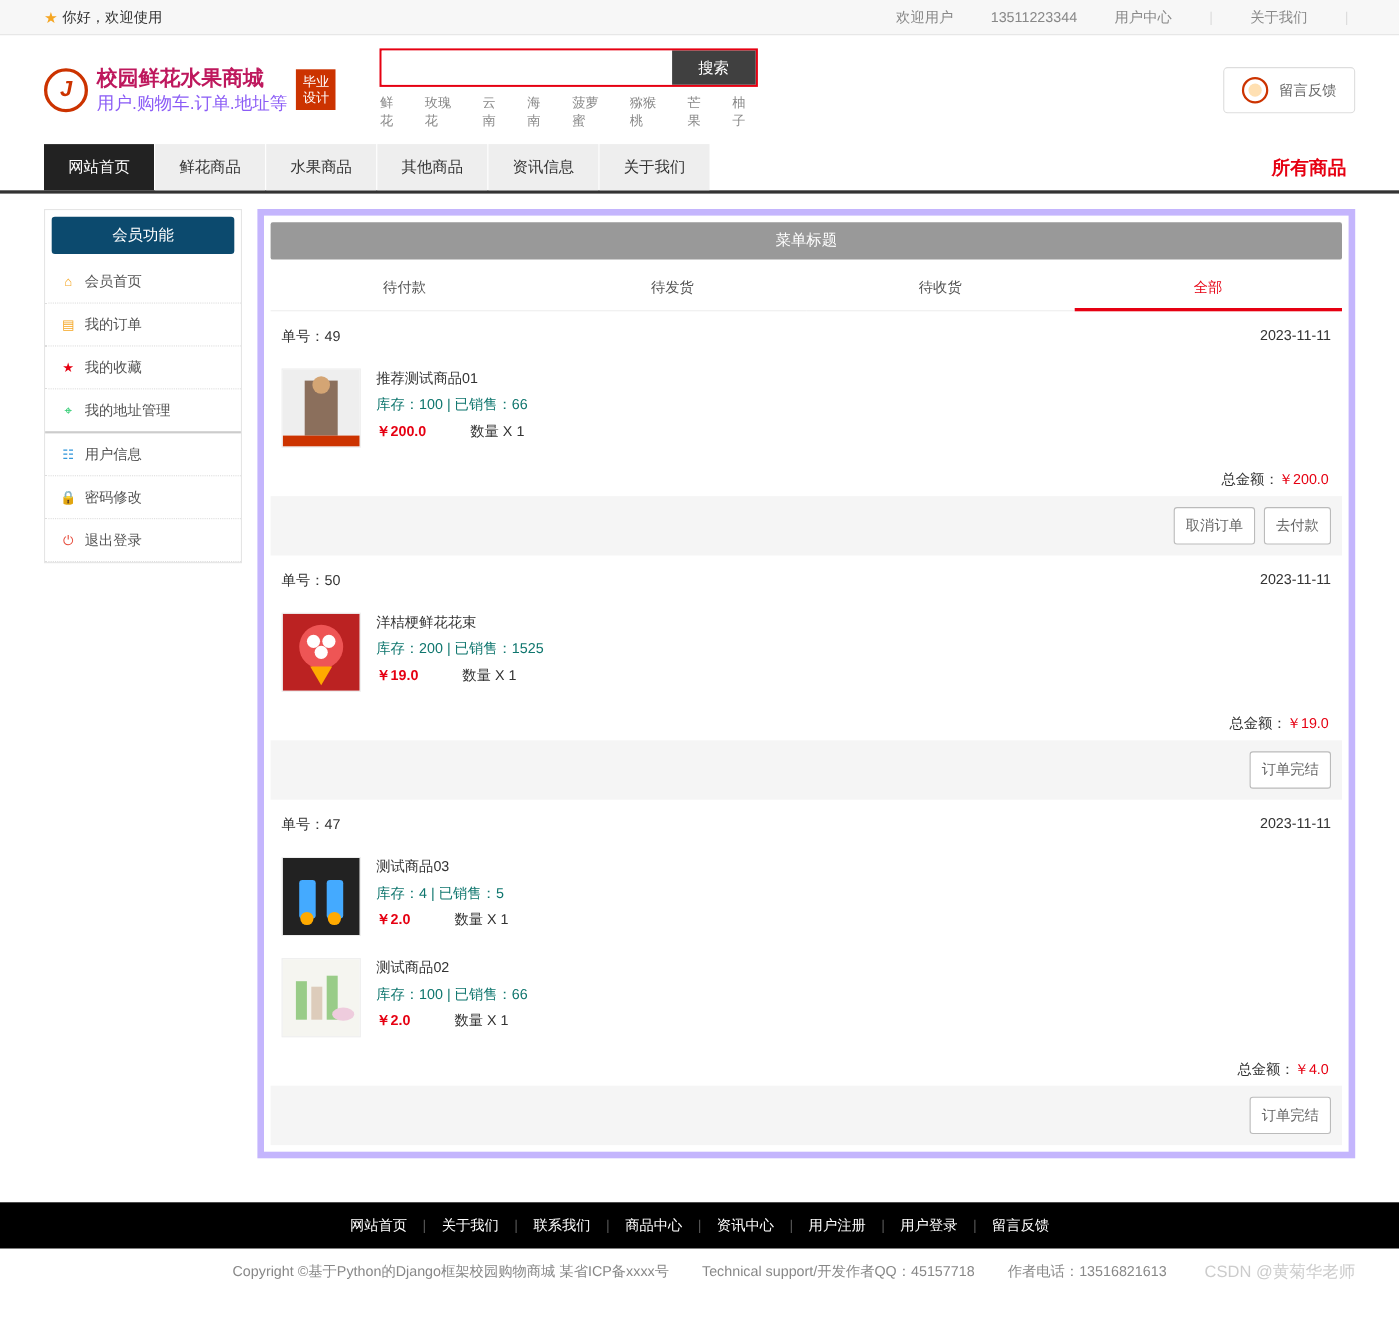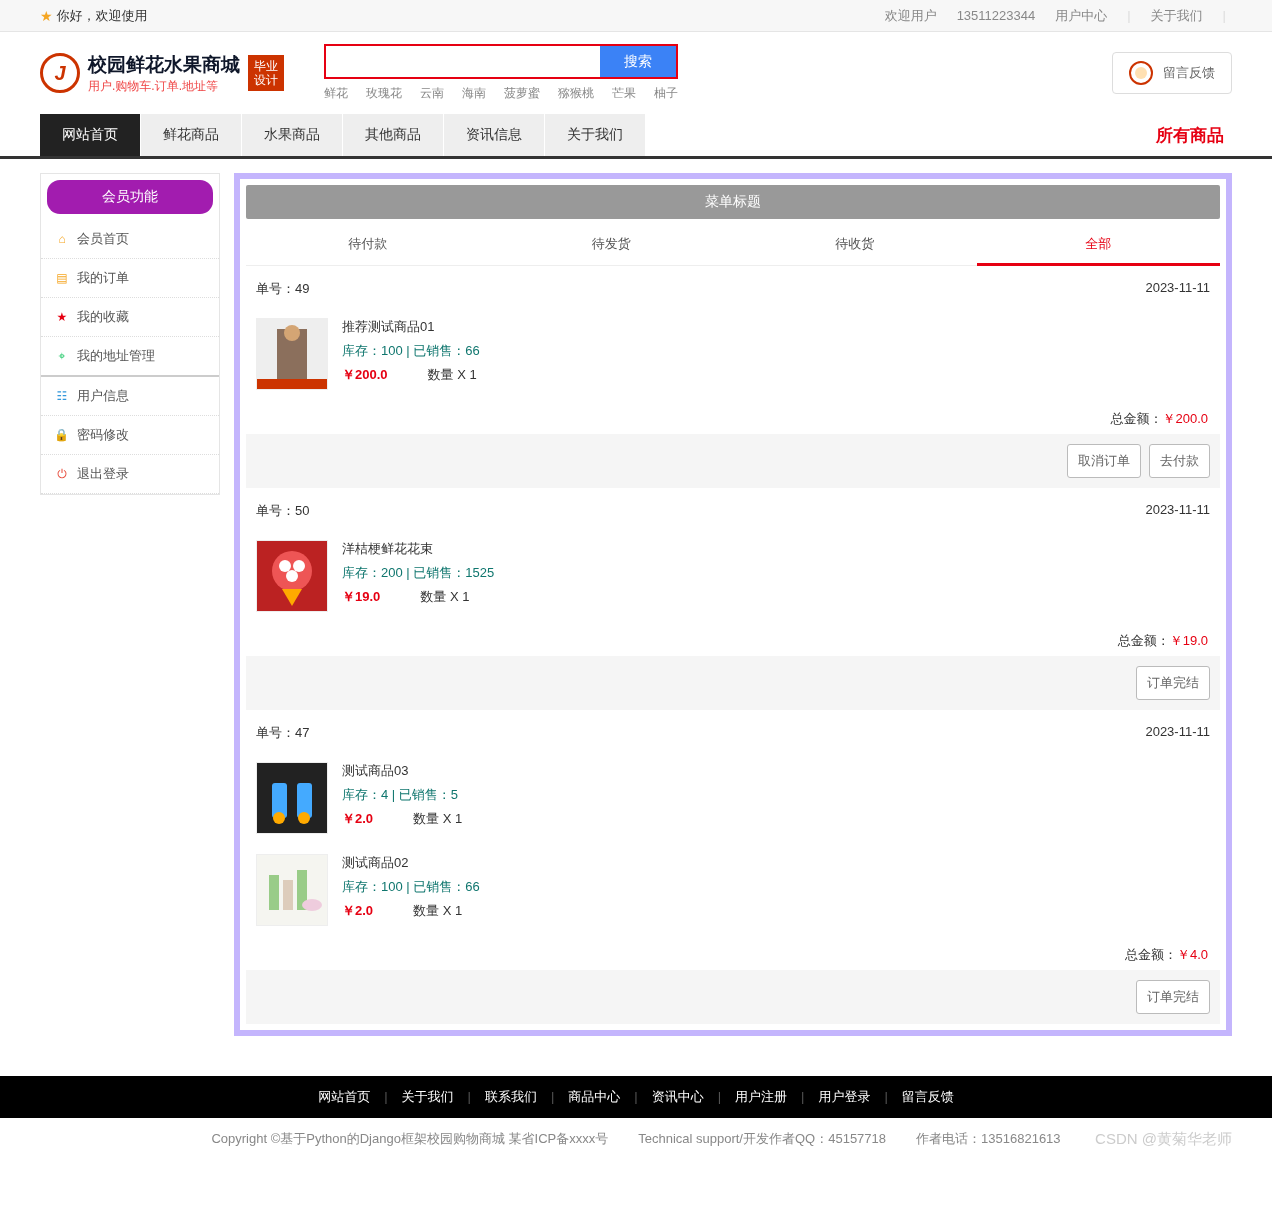--- a/index.html
+++ b/index.html
@@ -1,45 +1,45 @@
 <!DOCTYPE html>
 <html><head>
 <meta charset="utf-8">
 <style>
 * { margin: 0; padding: 0; box-sizing: border-box; }
 body { font-family: "Microsoft YaHei", Arial, sans-serif; font-size: 13px; color: #333; background: #fff; }
 .topbar { background: #f7f7f7; border-bottom: 1px solid #e5e5e5; height: 32px; line-height: 32px; padding: 0 40px; display: flex; justify-content: space-between; }
 .topbar-left { display: flex; align-items: center; gap: 4px; }
 .star-icon { color: #f5a623; font-size: 14px; }
-.topbar-right { display: flex; align-items: center; gap: 8px; color: #888; }
+.topbar-right { display: flex; align-items: center; gap: 22px; color: #888; }
 .topbar-right span { padding: 0 6px; }
 .divider { color: #ddd; }
 .header { padding: 12px 40px; display: flex; align-items: center; gap: 40px; }
 .logo-block { display: flex; align-items: center; gap: 8px; }
 .logo-circle { width: 40px; height: 40px; border: 3px solid #c30; border-radius: 50%; display: flex; align-items: center; justify-content: center; color: #c30; font-weight: bold; font-style: italic; font-size: 20px; }
-.logo-text .title { color: #0f172a; font-size: 19px; font-weight: bold; }
-.logo-text .sub { color: #ef4444; font-size: 12px; }
+.logo-text .title { color: #be185d; font-size: 19px; font-weight: bold; }
+.logo-text .sub { color: #8b5cf6; font-size: 16px; }
 .logo-badge { background: #c30; color: #fff; padding: 4px 6px; font-size: 12px; line-height: 1.2; text-align: center; }
 .search-area { flex: 1; max-width: 500px; }
 .search-box { display: flex; border: 2px solid #e60012; }
 .search-box input { flex: 1; border: none; padding: 8px; outline: none; font-size: 13px; }
-.search-box button { background: #3b82f6; color: #fff; border: none; padding: 0 24px; font-size: 14px; cursor: pointer; }
+.search-box button { background: #404040; color: #fff; border: none; padding: 0 24px; font-size: 14px; cursor: pointer; }
 .hot-words { margin-top: 6px; display: flex; gap: 18px; color: #888; font-size: 12px; }
 .hot-words span { cursor: pointer; }
 .feedback { display: flex; align-items: center; gap: 10px; border: 1px solid #ddd; border-radius: 4px; padding: 8px 16px; color: #666; }
 .feedback-icon { width: 24px; height: 24px; border: 2px solid #c30; border-radius: 50%; position: relative; }
 .feedback-icon::before { content: ""; position: absolute; top: 4px; left: 4px; width: 12px; height: 12px; background: #ffe0b2; border-radius: 50%; }
 .nav { background: #fff; border-bottom: 3px solid #333; display: flex; padding: 0 40px; justify-content: space-between; align-items: stretch; }
 .nav-items { display: flex; }
 .nav-items a { padding: 12px 22px; color: #333; text-decoration: none; font-size: 14px; background: #eee; margin-right: 1px; }
 .nav-items a.active { background: #222; color: #fff; }
 .nav-all { color: #e60012; font-size: 17px; font-weight: bold; align-self: center; padding-right: 8px; }
 .container { display: flex; gap: 14px; padding: 14px 40px 20px; align-items: flex-start; }
 .sidebar { width: 180px; border: 1px solid #e5e5e5; background: #fff; }
-.sidebar-title { background: #a21caf; color: #fff; text-align: center; padding: 8px; font-size: 14px; margin: 6px; border-radius: 13px; }
+.sidebar-title { background: #0c4a6e; color: #fff; text-align: center; padding: 8px; font-size: 14px; margin: 6px; border-radius: 3px; }
 .sidebar-item { padding: 10px 14px; border-bottom: 1px dotted #ddd; display: flex; align-items: center; gap: 8px; cursor: pointer; font-size: 13px; color: #555; }
 .sidebar-item.sep { border-bottom: 2px solid #ccc; }
 .si-icon { width: 14px; height: 14px; display: inline-flex; align-items: center; justify-content: center; font-size: 12px; }
 .main { flex: 1; border: 6px solid #c4b5fd; padding: 6px; }
 .main-title { background: #999; color: #fff; text-align: center; padding: 8px; font-size: 14px; border-radius: 2px; }
 .tabs { display: flex; margin-top: 6px; }
 .tabs div { flex: 1; text-align: center; padding: 10px; color: #555; cursor: pointer; border-bottom: 1px solid #eee; }
 .tabs div.active { color: #e60012; border-bottom: 3px solid #e60012; }
 .order-head { display: flex; justify-content: space-between; padding: 14px 10px; font-size: 13px; }
 .order-item { display: flex; gap: 14px; padding: 6px 10px 14px; }

